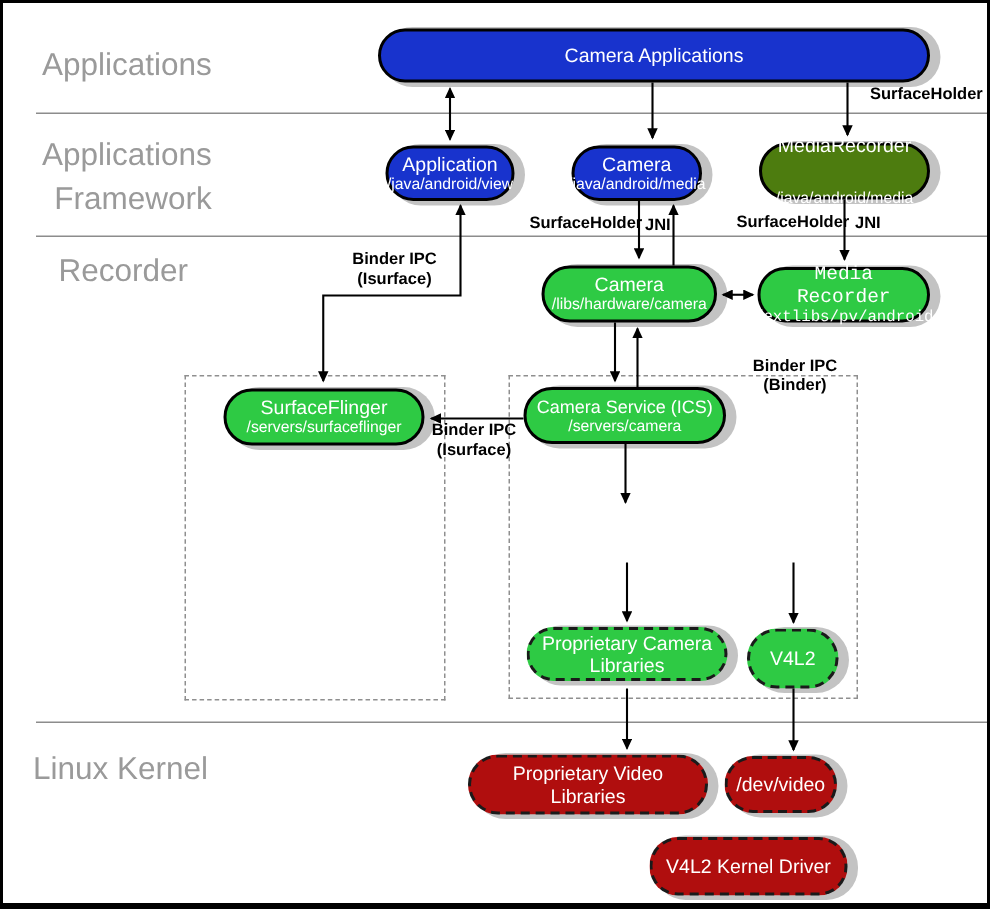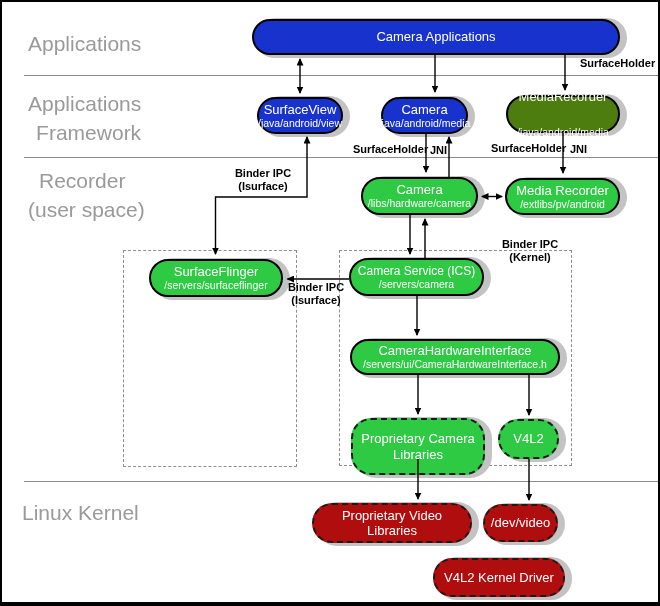--- a/index.html
+++ b/index.html
@@ -44,74 +44,69 @@
 
   <div class="layer-label" style="left:26px;top:27px;">
     <span>Applications</span>
   </div>
   <div class="layer-label" style="left:26px;top:87px;">
     <span>Applications</span>
     <span class="indent1">Framework</span>
   </div>
   <div class="layer-label" style="left:26px;top:164px;">
     <span class="indent2">Recorder</span>
-    <span>(user space)</span>
   </div>
   <div class="layer-label" style="left:20px;top:496px;text-align:center;">
     <span>Linux Kernel</span>
   </div>
 
   <div class="group" style="left:121px;top:248px;width:172px;height:215px;"></div>
   <div class="group" style="left:337px;top:248px;width:231px;height:214px;"></div>
 
   <div class="node" style="left: 250px; top: 17px; width: 368px; height: 36px; border-radius: 18px; background: rgb(24, 51, 205);">
     <span class="title">Camera Applications</span>
   </div>
 
   <div class="node" style="left: 255px; top: 95px; width: 86px; height: 37px; background: rgb(24, 51, 205);">
-    <span class="title">SurfaceView</span>
+    <span class="title">Application</span>
     <span class="subtitle">/java/android/view</span>
   </div>
 
   <div class="node" style="left: 379px; top: 95px; width: 87px; height: 37px; background: rgb(24, 51, 205);">
     <span class="title">Camera</span>
     <span class="subtitle">/java/android/media</span>
   </div>
 
   <div class="node" style="left: 504px; top: 93px; width: 114px; height: 38px; background: #4d7c0f; gap: 22px;">
     <span class="title">MediaRecorder</span>
     <span class="subtitle">/java/android/media</span>
   </div>
 
   <div class="node" style="left: 359px; top: 175px; width: 117px; height: 38px; background: rgb(46, 202, 68);">
     <span class="title">Camera</span>
     <span class="subtitle">/libs/hardware/camera</span>
   </div>
 
-  <div class="node" style="left: 503px; top: 176px; width: 115px; height: 37px; background: rgb(46, 202, 68);">
+  <div class="node" style="left: 503px; top: 176px; width: 115px; height: 37px; background: rgb(46, 202, 68); font-family: Liberation Mono, monospace;">
     <span class="title">Media Recorder</span>
     <span class="subtitle">/extlibs/pv/android</span>
   </div>
 
   <div class="node" style="left: 147px; top: 257px; width: 134px; height: 38px; background: rgb(46, 202, 68); text-align: right;">
     <span class="title">SurfaceFlinger</span>
     <span class="subtitle">/servers/surfaceflinger</span>
   </div>
 
   <div class="node" style="left: 347px; top: 256px; width: 135px; height: 38px; background: rgb(46, 202, 68);">
     <span class="title" style="font-size:12px;">Camera Service (ICS)</span>
     <span class="subtitle">/servers/camera</span>
   </div>
 
-  <div class="node" style="left: 348px; top: 337px; width: 210px; height: 36px; border-radius: 18px; background: rgb(46, 202, 68);">
-    <span class="title">CameraHardwareInterface</span>
-    <span class="subtitle">/servers/ui/CameraHardwareInterface.h</span>
-  </div>
 
-  <div class="node dashed" style="left: 349px; top: 416px; width: 134px; height: 57px; border-radius: 20px; background: rgb(46, 202, 68); align-items: flex-end;">
+  <div class="node dashed" style="left: 349px; top: 416px; width: 134px; height: 36px; border-radius: 20px; background: rgb(46, 202, 68); align-items: flex-end;">
     <span class="title">Proprietary Camera Libraries</span>
   </div>
 
   <div class="node dashed" style="left: 496px; top: 417px; width: 61px; height: 40px; border-radius: 20px; background: rgb(46, 202, 68);">
     <span class="title">V4L2</span>
   </div>
 
   <div class="node dashed" style="left: 310px; top: 501px; width: 160px; height: 40px; border-radius: 20px; background: rgb(176, 14, 14);">
     <span class="title">Proprietary Video Libraries</span>
   </div>
@@ -135,21 +130,21 @@
     <div>(Isurface)</div>
   </div>
 
   <div class="lbl center" style="left:285px;top:279px;width:58px;">
     <div>Binder IPC</div>
     <div>(Isurface)</div>
   </div>
 
   <div class="lbl center" style="left:497px;top:236px;width:62px;">
     <div>Binder IPC</div>
-    <div>(Kernel)</div>
+    <div>(Binder)</div>
   </div>
 
   <svg id="arrows" width="660" height="606" viewBox="0 0 660 606">
     <defs>
       <marker id="ah" markerWidth="8" markerHeight="7" refX="6.5" refY="3.5" orient="auto-start-reverse" markerUnits="userSpaceOnUse">
         <path d="M0,0 L7.5,3.5 L0,7 z" fill="#000"></path>
       </marker>
     </defs>
     <g stroke="#000" stroke-width="1.4" fill="none">
       <path d="M298,57 L298,91" marker-start="url(#ah)" marker-end="url(#ah)"></path>

